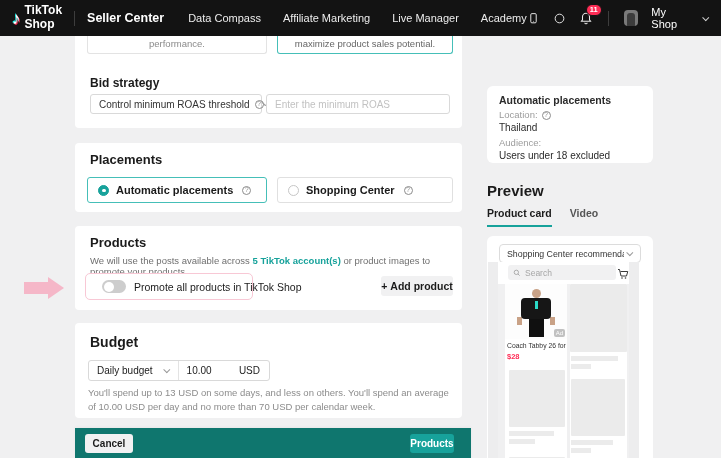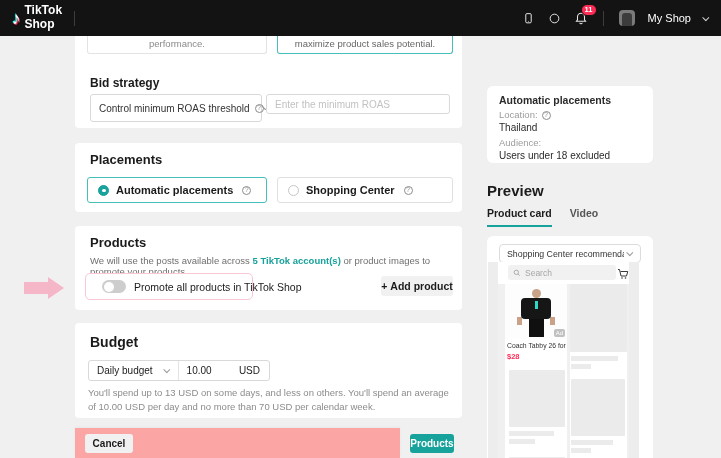--- a/index.html
+++ b/index.html
@@ -30,21 +30,21 @@
 .chev.gray{color:#9a9a9a}
 
 
 .card{position:absolute;left:75px;width:387px;background:#fff;border-radius:4px}
 #card-objective{top:36px;height:92px;border-radius:0 0 4px 4px}
 .obj-box{position:absolute;top:0;height:18px;border:1px solid #e3e3e3;border-top:none;border-radius:0 0 3px 3px;
  display:flex;align-items:flex-start;justify-content:center;font-size:9.5px;color:#8a8a8a;padding-top:2px}
 .obj-box.selected{border-color:var(--accent_border,#45bfb8);color:#666}
 .sec-title{font-weight:700;color:#1b1b1b}
 #bid-title{position:absolute;left:15px;top:40px;font-size:12px}
-.control{border:1px solid #d9d9d9;border-radius:3px;height:28px;background:#fff;
+.control{border:1px solid #d9d9d9;border-radius:3px;height:20px;background:#fff;
  display:flex;align-items:center;font-size:10px;color:#333}
 #bid-select{position:absolute;left:15px;top:58px;width:172px;padding:0 8px;cursor:pointer}
 #bid-select .lbl{display:flex;align-items:center;gap:3px;white-space:nowrap}
 #bid-select .chev{margin-left:auto}
 #bid-input{position:absolute;left:191px;top:58px;width:184px;height:20px;border:1px solid #d9d9d9;border-radius:3px;
  font-size:10px;padding:0 8px;color:#333;outline:none;font-family:inherit}
 #bid-input::placeholder{color:#c2c2c2}
 
 #card-placements{top:143px;height:69px}
 #card-placements .sec-title{position:absolute;left:15px;top:9px;font-size:13px}
@@ -72,21 +72,21 @@
 #card-budget{top:323px;height:95px}
 #card-budget .sec-title{position:absolute;left:15px;top:11px;font-size:14px}
 .budget-group{position:absolute;left:13px;top:37px;width:182px;height:21px;border:1px solid #d9d9d9;border-radius:3px;
  display:flex;align-items:center;font-size:10px;background:#fff}
 .bseg1{display:flex;align-items:center;gap:12px;padding:0 8px;border-right:1px solid #e3e3e3;height:100%;cursor:pointer}
 .amount{width:50px;border:none;outline:none;font-size:10px;font-family:inherit;padding:0 0 0 8px;color:#1b1b1b;background:transparent}
 .usd{margin-left:auto;padding-right:9px;font-weight:400;color:#1b1b1b}
 .budget-note{position:absolute;left:13px;top:63px;width:364px;font-size:9.5px;line-height:1.5;color:#8c8c8c}
 
 
-.footer{position:absolute;left:75px;top:428px;width:325px;height:30px;background:#fca5a5;z-index:5;
+.footer{position:absolute;left:75px;top:428px;width:396px;height:30px;background:#0f766e;z-index:5;
  box-shadow:0 -1px 3px rgba(0,0,0,.04)}
 .btn{display:flex;align-items:center;justify-content:center;border-radius:3px;font-size:10px;font-weight:600;cursor:pointer}
 .cancel{position:absolute;left:10px;top:6px;width:48px;height:19px;background:#f1f1f2;color:#1b1b1b}
 .publish{position:absolute;left:335px;top:6px;width:44px;height:19px;background:var(--accent,#17a29b);color:#fff}
 
 
 .pink-arrow{position:absolute;left:24px;top:276px;width:42px;height:24px;z-index:6}
 .pink-arrow .shaft{position:absolute;left:0;top:6px;width:24px;height:12px;background:var(--arrow_pink,#f5b7c8)}
 .pink-arrow .head{position:absolute;left:24px;top:1px;width:0;height:0;
  border-top:11px solid transparent;border-bottom:11px solid transparent;border-left:16px solid var(--arrow_pink,#f5b7c8)}
@@ -140,20 +140,27 @@
 
   <header class="nav">
     <div class="logo">
       <span class="note">♪</span>
       <span class="logo-text">
         <span>TikTok</span>
         <span>Shop</span>
       </span>
     </div>
     <div class="nav-div"></div>
+    <nav class="nav-items">
+      <span class="nav-item primary">Seller Center</span>
+      <span class="nav-item">Data Compass</span>
+      <span class="nav-item">Affiliate Marketing</span>
+      <span class="nav-item">Live Manager</span>
+      <span class="nav-item">Academy</span>
+    </nav>
     <div class="nav-right">
       <span class="icon-btn">
         <svg width="13" height="13" viewBox="0 0 24 24" fill="none" stroke="#e8e8e8" stroke-width="1.8">
           <rect x="7" y="3" width="10" height="17" rx="2"></rect>
             <circle cx="12" cy="17" r="0.9" fill="#e8e8e8" stroke="none"></circle>
         </svg>
       </span>
       <span class="icon-btn">
         <svg width="13" height="13" viewBox="0 0 24 24" fill="none" stroke="#e8e8e8" stroke-width="1.8">
           <circle cx="12" cy="12" r="8"></circle>

